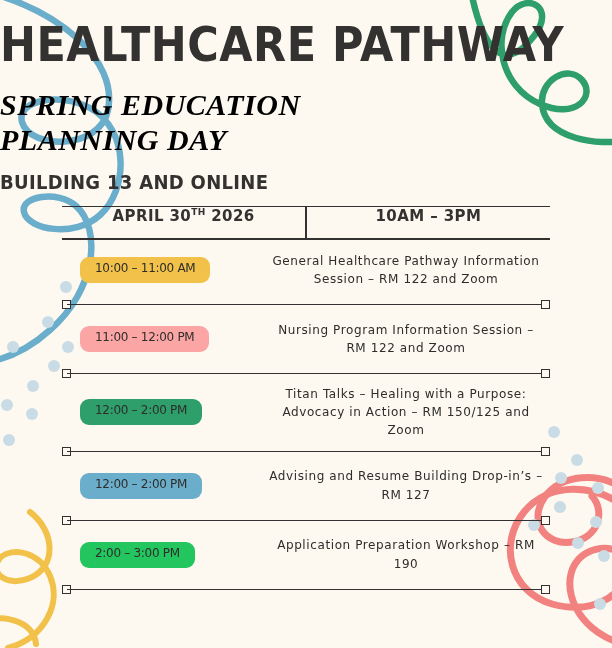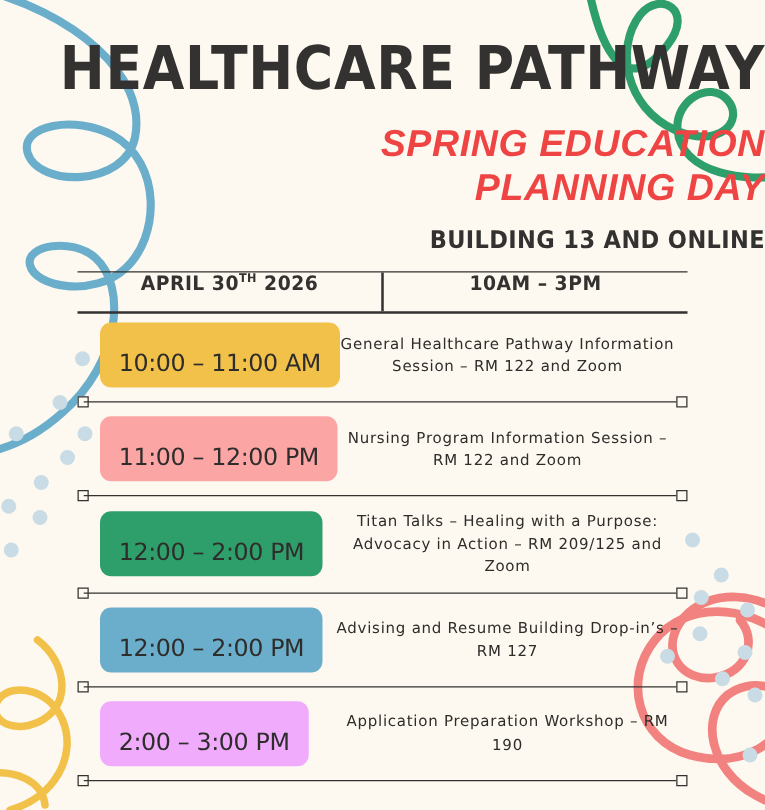--- a/index.html
+++ b/index.html
@@ -17,43 +17,43 @@
   
   .deco {
     position:absolute; inset:0;
     width:612px; height:648px;
     pointer-events:none;
   }
   
   .header {
     position:relative;
     z-index:3;
-    padding-top:32px;
-    text-align:right;
+    padding-top:21px;
+    text-align:left;
   }
   .title {
     font-family:"DejaVu Sans", sans-serif;
     font-weight:bold;
     font-size:43px;
     letter-spacing:0.5px;
     color:#333230;
     line-height:1.02;
     transform:scaleY(1.12);
     transform-origin:center top;
     white-space:nowrap;
   }
   .subtitle {
     margin-top:22px;
-    font-family:Liberation Sans, sans-serif;
+    font-family:Liberation Serif, serif;
     font-style:italic;
     font-weight:bold;
     font-size:30px;
     line-height:1.18;
     letter-spacing:0.5px;
-    color:#ef4444;
+    color:#000000;
   }
   .venue {
     margin-top:13px;
     font-family:"DejaVu Sans", sans-serif;
     font-weight:bold;
     font-size:18px;
     letter-spacing:0.3px;
     color:#333230;
     transform:scaleY(1.08);
   }
@@ -101,23 +101,23 @@
   .pill-cell {
     width:206px;
     display:flex;
     justify-content:flex-start;
     padding-left:18px;
     flex:0 0 206px;
   }
   .pill {
     display:inline-block;
     border-radius:9px;
-    padding:22px 15px 8px 15px;
-    font-family:"DejaVu Sans", sans-serif;
-    font-size:19px;
+    padding:4px 15px 8px 15px;
+    font-family:"DejaVu Sans", sans-serif;
+    font-size:12px;
     font-weight:400;
     color:#2e2d2b;
     letter-spacing:-0.3px;
     white-space:nowrap;
   }
   .desc-cell {
     flex:1 1 auto;
     text-align:center;
     padding:0 6px 0 0;
     font-family:"DejaVu Sans", sans-serif;
@@ -256,21 +256,21 @@
     <div class="divider">
       <span class="cap l"></span>
       <span class="line"></span>
       <span class="cap r"></span>
     </div>
 
     <div class="sched-row">
       <div class="pill-cell">
         <span class="pill" style="background-color: rgb(46, 158, 107);">12:00 – 2:00 PM</span>
       </div>
-      <div class="desc-cell">Titan Talks – Healing with a Purpose: Advocacy in Action – RM 209/125 and Zoom</div>
+      <div class="desc-cell">Titan Talks – Healing with a Purpose: Advocacy in Action – RM 150/125 and Zoom</div>
     </div>
     <div class="divider">
       <span class="cap l"></span>
       <span class="line"></span>
       <span class="cap r"></span>
     </div>
 
     <div class="sched-row">
       <div class="pill-cell">
         <span class="pill" style="background-color: rgb(107, 174, 203);">12:00 – 2:00 PM</span>
@@ -278,21 +278,21 @@
       <div class="desc-cell">Advising and Resume Building Drop-in’s – RM 127</div>
     </div>
     <div class="divider">
       <span class="cap l"></span>
       <span class="line"></span>
       <span class="cap r"></span>
     </div>
 
     <div class="sched-row">
       <div class="pill-cell">
-        <span class="pill" style="background-color: #f0abfc;">2:00 – 3:00 PM</span>
+        <span class="pill" style="background-color: #22c55e;">2:00 – 3:00 PM</span>
       </div>
       <div class="desc-cell">Application Preparation Workshop – RM 190</div>
     </div>
     <div class="divider">
       <span class="cap l"></span>
       <span class="line"></span>
       <span class="cap r"></span>
     </div>
 
   </div>

